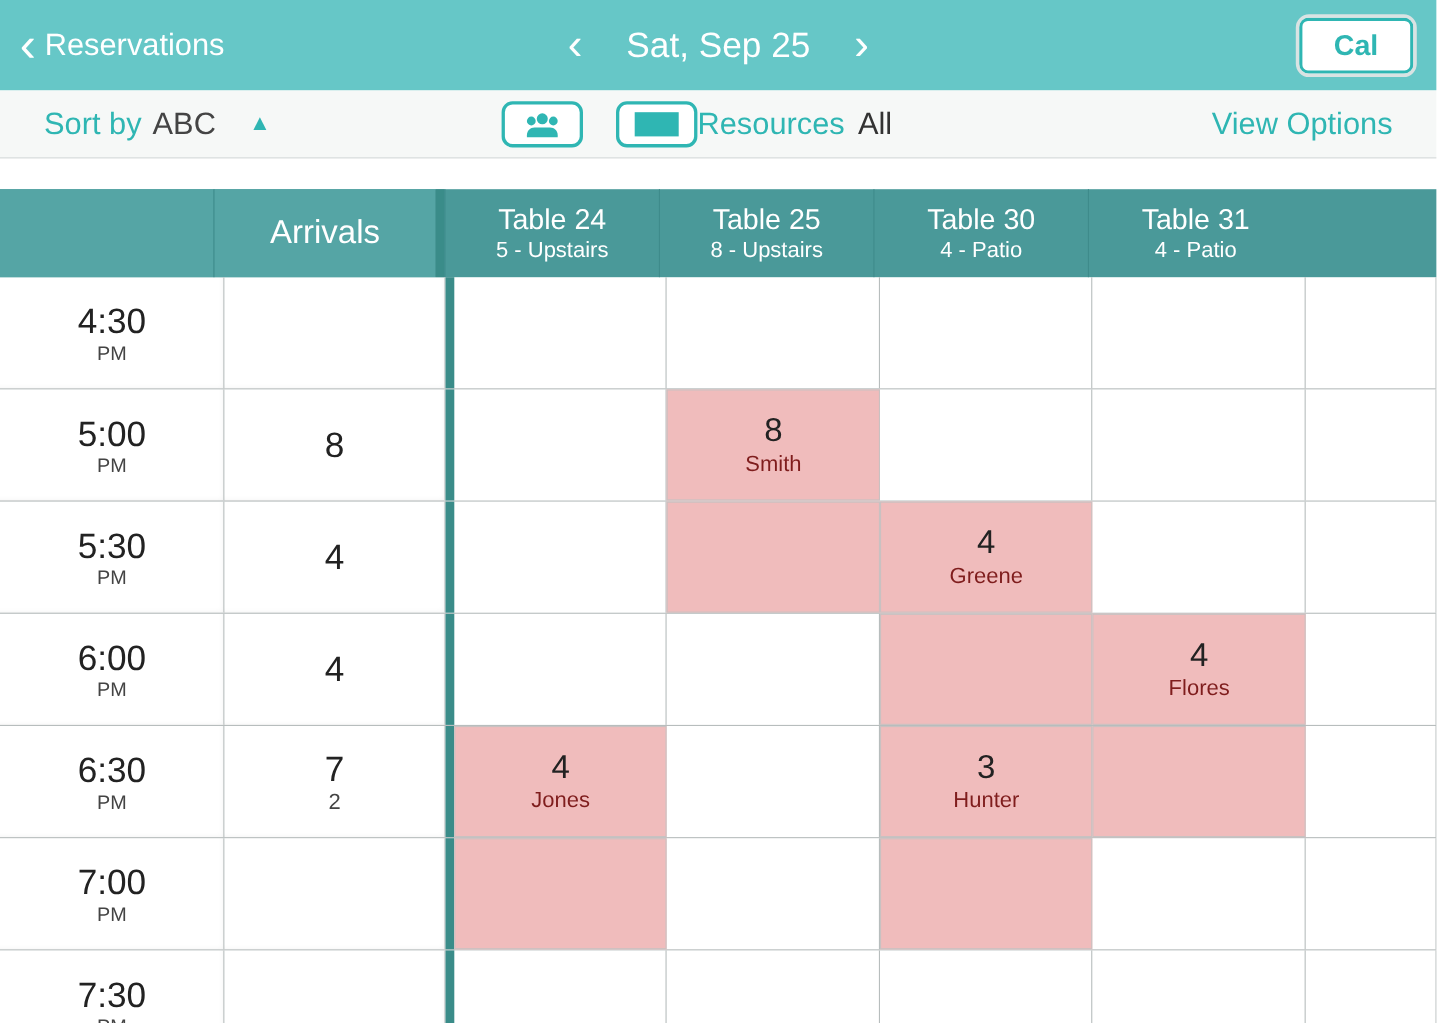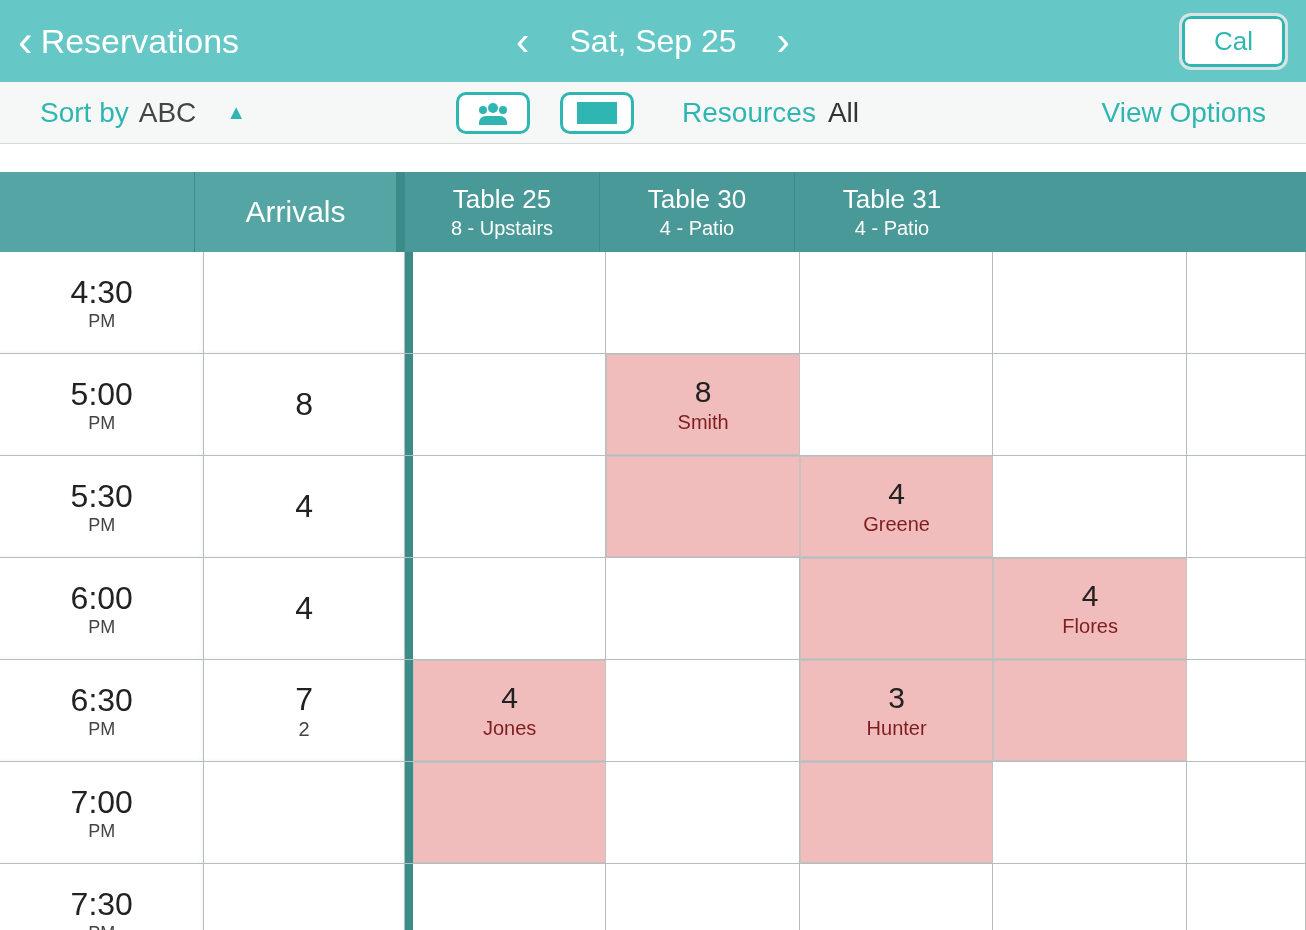--- a/index.html
+++ b/index.html
@@ -27,21 +27,21 @@
     align-items: center;
     gap: 8px;
     cursor: pointer;
   }
   .chevron-left-white, .chevron-right-white {
     font-size: 44px;
     font-weight: 200;
     line-height: 1;
     color: #fff;
   }
-  .back-label { font-size: 34px; font-weight: 300; }
+  .back-label { font-size: 28px; font-weight: 300; }
   .date-nav {
     position: absolute;
     left: 50%;
     transform: translateX(-50%);
     display: flex;
     align-items: center;
     gap: 40px;
     font-size: 32px;
     font-weight: 500;
   }
@@ -50,21 +50,21 @@
     margin-left: auto;
     display: flex;
     background: #d9e3e3;
     border-radius: 12px;
     overflow: hidden;
     border: 3px solid #d9e3e3;
   }
   .seg-btn {
     padding: 10px 32px;
     font-size: 26px;
-    font-weight: 400;
+    font-weight: 700;
     cursor: pointer;
     color: #707d7d;
     background: transparent;
   }
   .seg-btn.active {
     background: #fff;
     border-radius: 8px;
     color: #2fb6b3;
     box-shadow: 0 0 0 3px #2fb6b3 inset;
   }
@@ -86,21 +86,21 @@
   .icon-box {
     width: 74px; height: 42px;
     border: 3px solid #2fb6b3;
     border-radius: 10px;
     display:flex; align-items:center; justify-content:center;
     background:#fff;
     cursor:pointer;
   }
   .icon-box.filled .fill-rect { background:#2fb6b3; width:40px; height:22px; }
   .icon-people svg { fill:#2fb6b3; }
-  .resources-group { margin-left: 48px; display:flex; align-items:center; gap:12px; cursor:pointer;}
+  .resources-group { display:flex; align-items:center; gap:12px; cursor:pointer;}
   .resources-group .label { color:#2fb6b3; }
   .resources-group .val { color:#333; }
   .view-options { margin-left:auto; color:#2fb6b3; cursor:pointer; }
 
   
   .grid-header {
     display:flex;
     height:80px;
     background:#4a9999;
     color:#fff;
@@ -201,20 +201,24 @@
   </div>
   <div class="view-options">View Options</div>
 </div>
 
 <div class="grid-header">
   <div class="col-time-header"></div>
   <div class="col-arrivals-header">Arrivals</div>
   <div class="divider-strong"></div>
   <div id="table-headers" style="display:flex;">
       <div class="col-table-header">
+        <div class="tname">Table 24</div>
+        <div class="tsub">5 - Upstairs</div>
+      </div>
+      <div class="col-table-header">
         <div class="tname">Table 25</div>
         <div class="tsub">8 - Upstairs</div>
       </div>
       <div class="col-table-header">
         <div class="tname">Table 30</div>
         <div class="tsub">4 - Patio</div>
       </div>
       <div class="col-table-header">
         <div class="tname">Table 31</div>
         <div class="tsub">4 - Patio</div>

